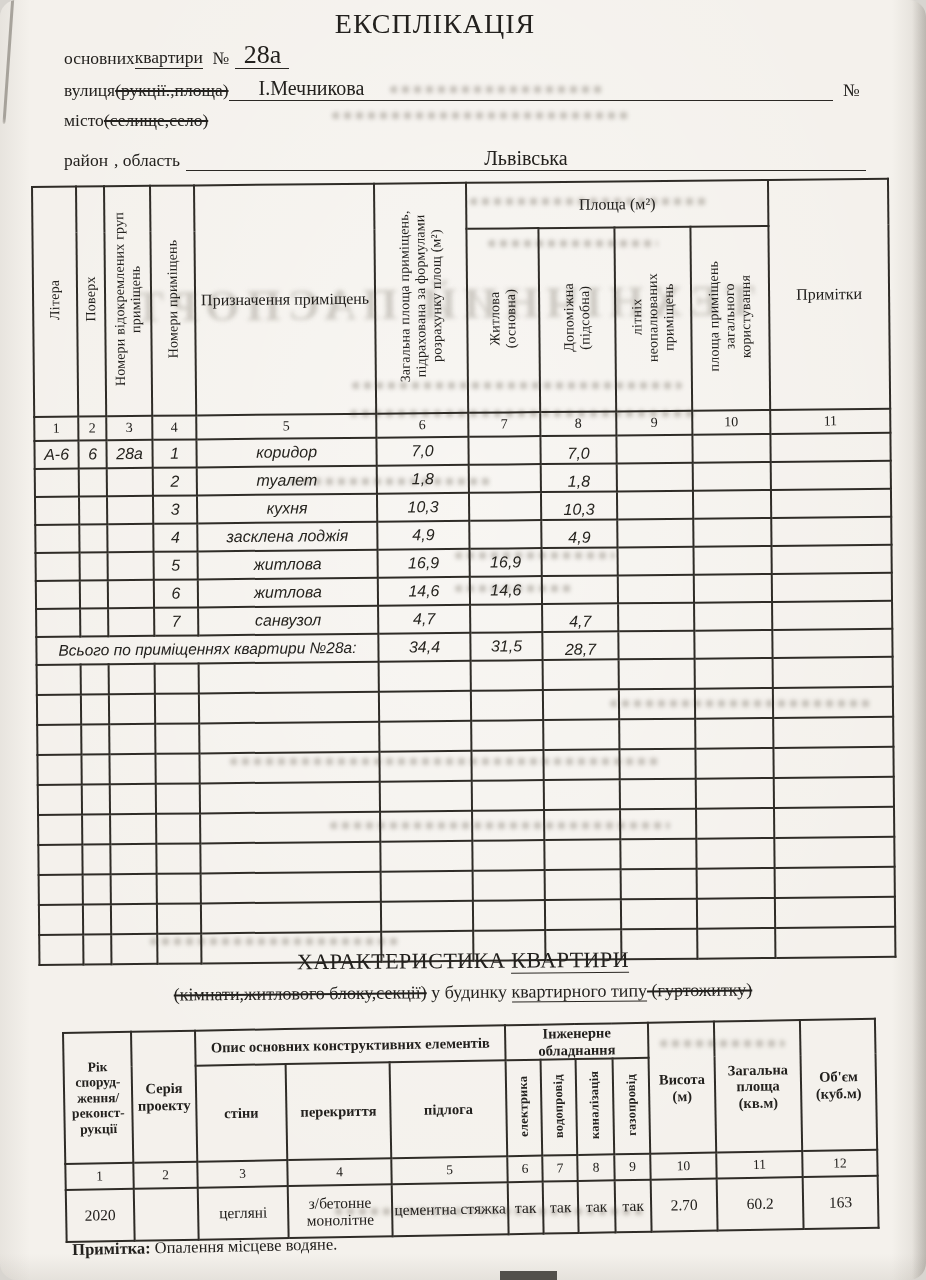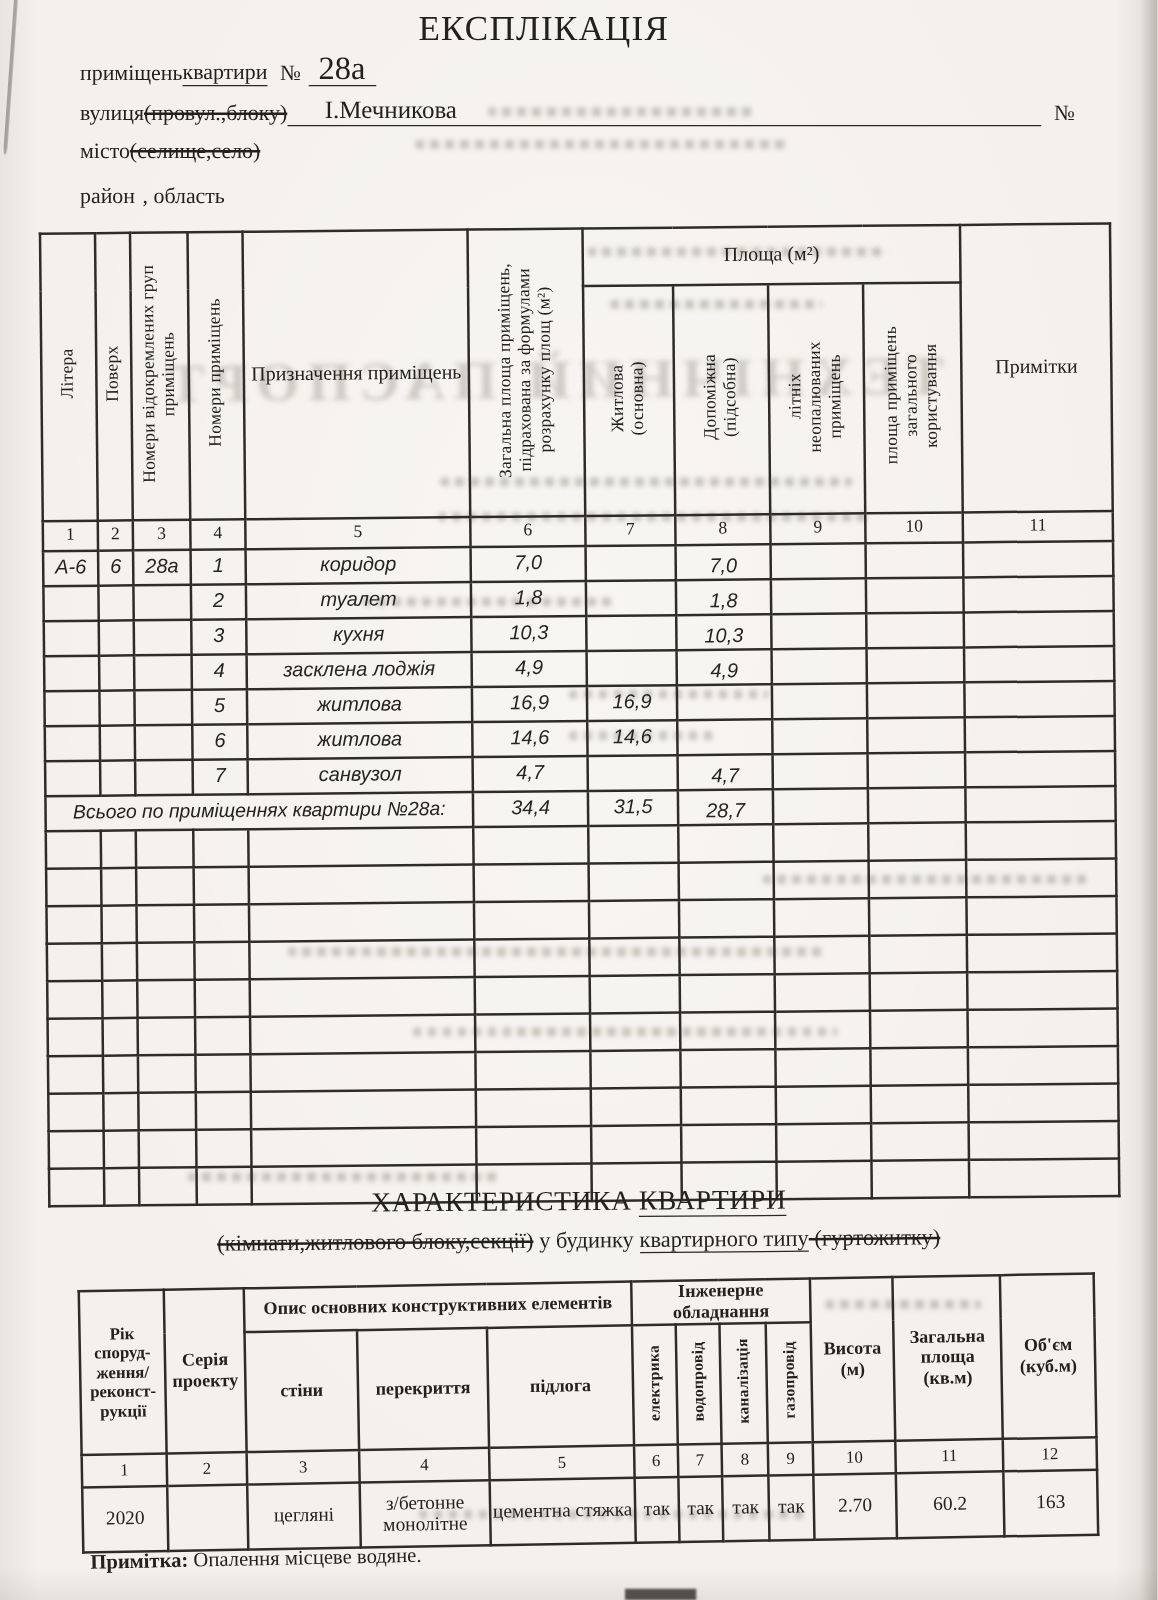--- a/index.html
+++ b/index.html
@@ -1,17 +1,17 @@
 <!DOCTYPE html>
 <html><head>
 <meta charset="utf-8">
 <style>
   html,body{margin:0;padding:0;background:#d8d5d0;}
   .page{position:relative;width:926px;height:1280px;margin:0 auto;background:#f4f1ec;overflow:hidden;
-        font-family:"Liberation Serif",serif;color:#23211e;}
+        font-family:"Liberation Serif",serif;color:#23211e;border-radius:17px;}
   .page::before{content:"";position:absolute;inset:0;pointer-events:none;
         background:
           linear-gradient(to right, rgba(120,112,100,0.10), rgba(255,255,255,0) 30px),
           linear-gradient(to left, rgba(120,112,100,0.18), rgba(255,255,255,0) 34px),
           linear-gradient(to top, rgba(120,112,100,0.12), rgba(255,255,255,0) 26px),
           radial-gradient(ellipse at 50% 40%, rgba(255,255,255,0.35), rgba(255,255,255,0) 70%);}
   
   .edge-line{position:absolute;left:7px;top:-6px;width:3px;height:130px;background:#6f6a62;border-radius:50%/8px;
         transform:rotate(4deg);opacity:.55;filter:blur(.6px);}
   .corner-bar{position:absolute;left:500px;top:1271px;width:57px;height:9px;background:#53504b;filter:blur(.7px);}
@@ -84,41 +84,42 @@
   <div class="smudge" style="left:330px;top:822px;width:340px;"></div>
   <div class="smudge" style="left:610px;top:700px;width:260px;"></div>
   <div class="smudge" style="left:150px;top:938px;width:250px;"></div>
   <div class="smudge" style="left:660px;top:1040px;width:125px;"></div>
   <div class="smudge" style="left:335px;top:1208px;width:310px;"></div>
 
   <div class="hdr">
     <div class="doc-title">ЕКСПЛІКАЦІЯ</div>
 
     <div class="hline" style="left:64px;top:42px;width:800px;">
-      <span>приміщень </span>
+      <span>основних </span>
       <span class="uline">квартири</span>
       <span class="nosign">№</span>
       <span class="uline big-val" style="min-width:54px;text-align:center;">28а</span>
     </div>
 
     <div class="hline" style="left:64px;top:76px;width:802px;">
       <span>вулиця </span>
-      <span class="struck">(провул.,блоку)</span>
+      <span class="struck">(рукції.,площа)</span>
       <span class="ul-seg" style="text-align:left;padding-left:30px;"><span class="fill-val">І.Мечникова</span></span>
       <span class="nosign">№</span>
     </div>
 
     <div class="hline" style="left:64px;top:110px;width:802px;">
       <span>місто </span>
       <span class="struck">(селище,село)</span>
     </div>
 
     <div class="hline" style="left:64px;top:146px;width:802px;">
       <span>район</span>
       <span style="padding:0 6px;">, область</span>
+      <span class="ul-seg"><span class="fill-val">Львівська</span></span>
     </div>
   </div>
 
   <div class="expl-wrap">
   <table class="t expl">
     <colgroup>
       <col style="width:44px">
           <col style="width:28px">
           <col style="width:46px">
           <col style="width:44px">

